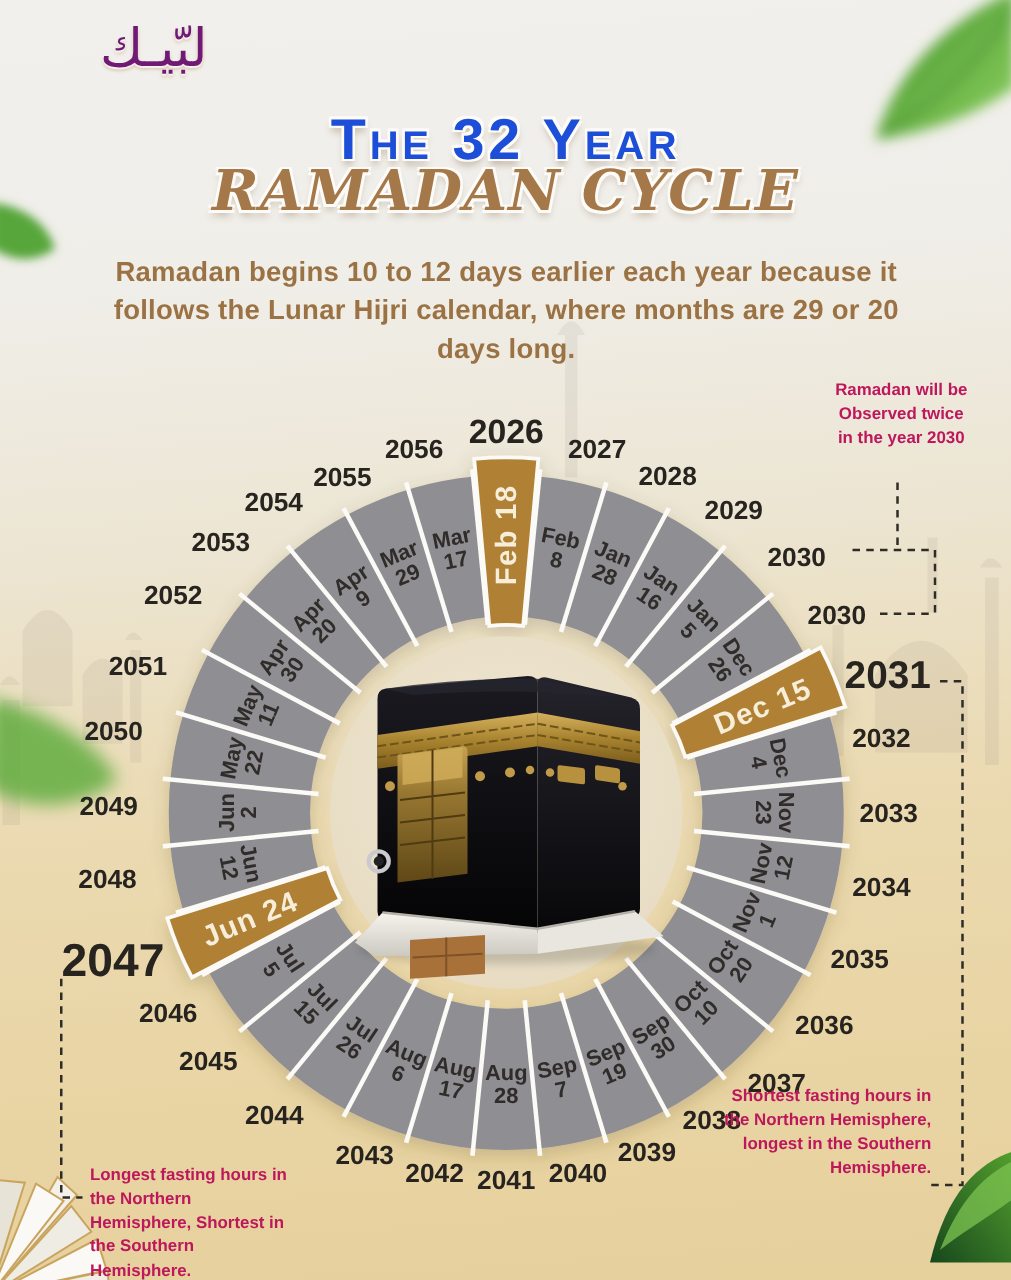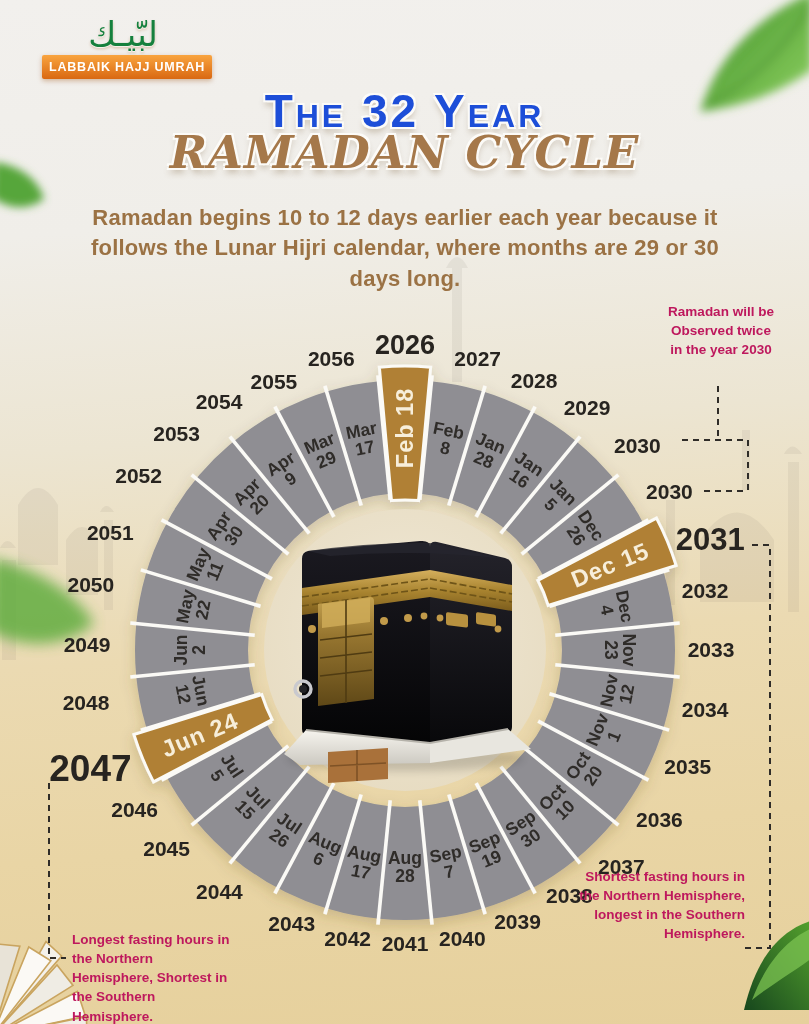--- a/index.html
+++ b/index.html
@@ -3,22 +3,22 @@
 <meta charset="utf-8">
 <style>
   html,body{margin:0;padding:0;}
   body{width:809px;height:1024px;overflow:hidden;position:relative;
        font-family:"Liberation Sans",sans-serif;
        background:linear-gradient(176deg,#f2f0ed 0%,#f0eee9 22%,#ece5d2 42%,#ebdab2 62%,#e9d5a5 80%,#e6d09c 100%);}
   #wheel-svg{position:absolute;left:0;top:0;z-index:1;}
   .txt{position:absolute;z-index:2;}
 
   .logo{left:42px;top:16px;width:162px;text-align:center;}
-  .logo-arabic{font-family:"DejaVu Sans",sans-serif;font-size:34px;line-height:1.1;
-               color:#15803d;text-shadow:0 1px 1px rgba(255,255,255,.8),0 2px 3px rgba(160,90,20,.35);}
+  .logo-arabic{font-family:"DejaVu Sans",sans-serif;font-size:42px;line-height:1.1;
+               color:#701a75;text-shadow:0 1px 1px rgba(255,255,255,.8),0 2px 3px rgba(160,90,20,.35);}
   .logo-banner{display:inline-block;margin-top:2px;background:linear-gradient(180deg,#f9a43f,#d96812);
                color:#fff;font-size:12.5px;font-weight:700;letter-spacing:.8px;padding:5px 7px;
                border-radius:2px;box-shadow:0 2px 5px rgba(150,70,0,.35);white-space:nowrap;}
 
   .title1{top:84px;left:0;right:0;text-align:center;font-weight:700;font-size:46px;
           font-variant:small-caps;letter-spacing:3px;color:#1d4ed8;
           text-shadow:-2px -2px 0 #fcfbf8,2px -2px 0 #fcfbf8,-2px 2px 0 #fcfbf8,2px 2px 0 #fcfbf8,0 5px 6px rgba(110,80,40,.35);}
   .title2{top:126px;left:0;right:0;text-align:center;font-family:"DejaVu Serif",serif;font-weight:700;
           font-size:45px;letter-spacing:1px;color:#a5784a;
           text-shadow:-2px -2px 0 #fcfbf8,2px -2px 0 #fcfbf8,-2px 2px 0 #fcfbf8,2px 2px 0 #fcfbf8,0 5px 6px rgba(110,80,40,.3);font-style:italic;}
@@ -262,22 +262,21 @@
     <path d="M430,743 L508,729 L531,749 L430,763 Z" fill="#e8e6df"></path>
     <path d="M306,730 L430,743 L508,729" stroke="#b5b2aa" stroke-width="2" fill="none"></path>
 
     <path d="M328,752 L388,748 L388,779 L328,783 Z" fill="#a9713a"></path>
     <path d="M357,750 L357,781 M330,766 L386,763" stroke="#7e5226" stroke-width="1.6"></path>
   </g>
 </svg>
 
 <div class="txt logo">
   <div class="logo-arabic">لبّيـك</div>
-  <div class="logo-banner">LABBAIK HAJJ UMRAH</div>
 </div>
 
 <div class="txt title1">The 32 Year</div>
 <div class="txt title2">RAMADAN CYCLE</div>
-<div class="txt subtitle">Ramadan begins 10 to 12 days earlier each year because it follows the Lunar Hijri calendar, where months are 29 or 30 days long.</div>
+<div class="txt subtitle">Ramadan begins 10 to 12 days earlier each year because it follows the Lunar Hijri calendar, where months are 29 or 20 days long.</div>
 
 <div class="txt ann ann-twice">Ramadan will be Observed twice in the year 2030</div>
 <div class="txt ann ann-left">Longest fasting hours in the Northern Hemisphere, Shortest in the Southern Hemisphere.</div>
 <div class="txt ann ann-right">Shortest fasting hours in the Northern Hemisphere, longest in the Southern Hemisphere.</div>
 
 </body></html>

